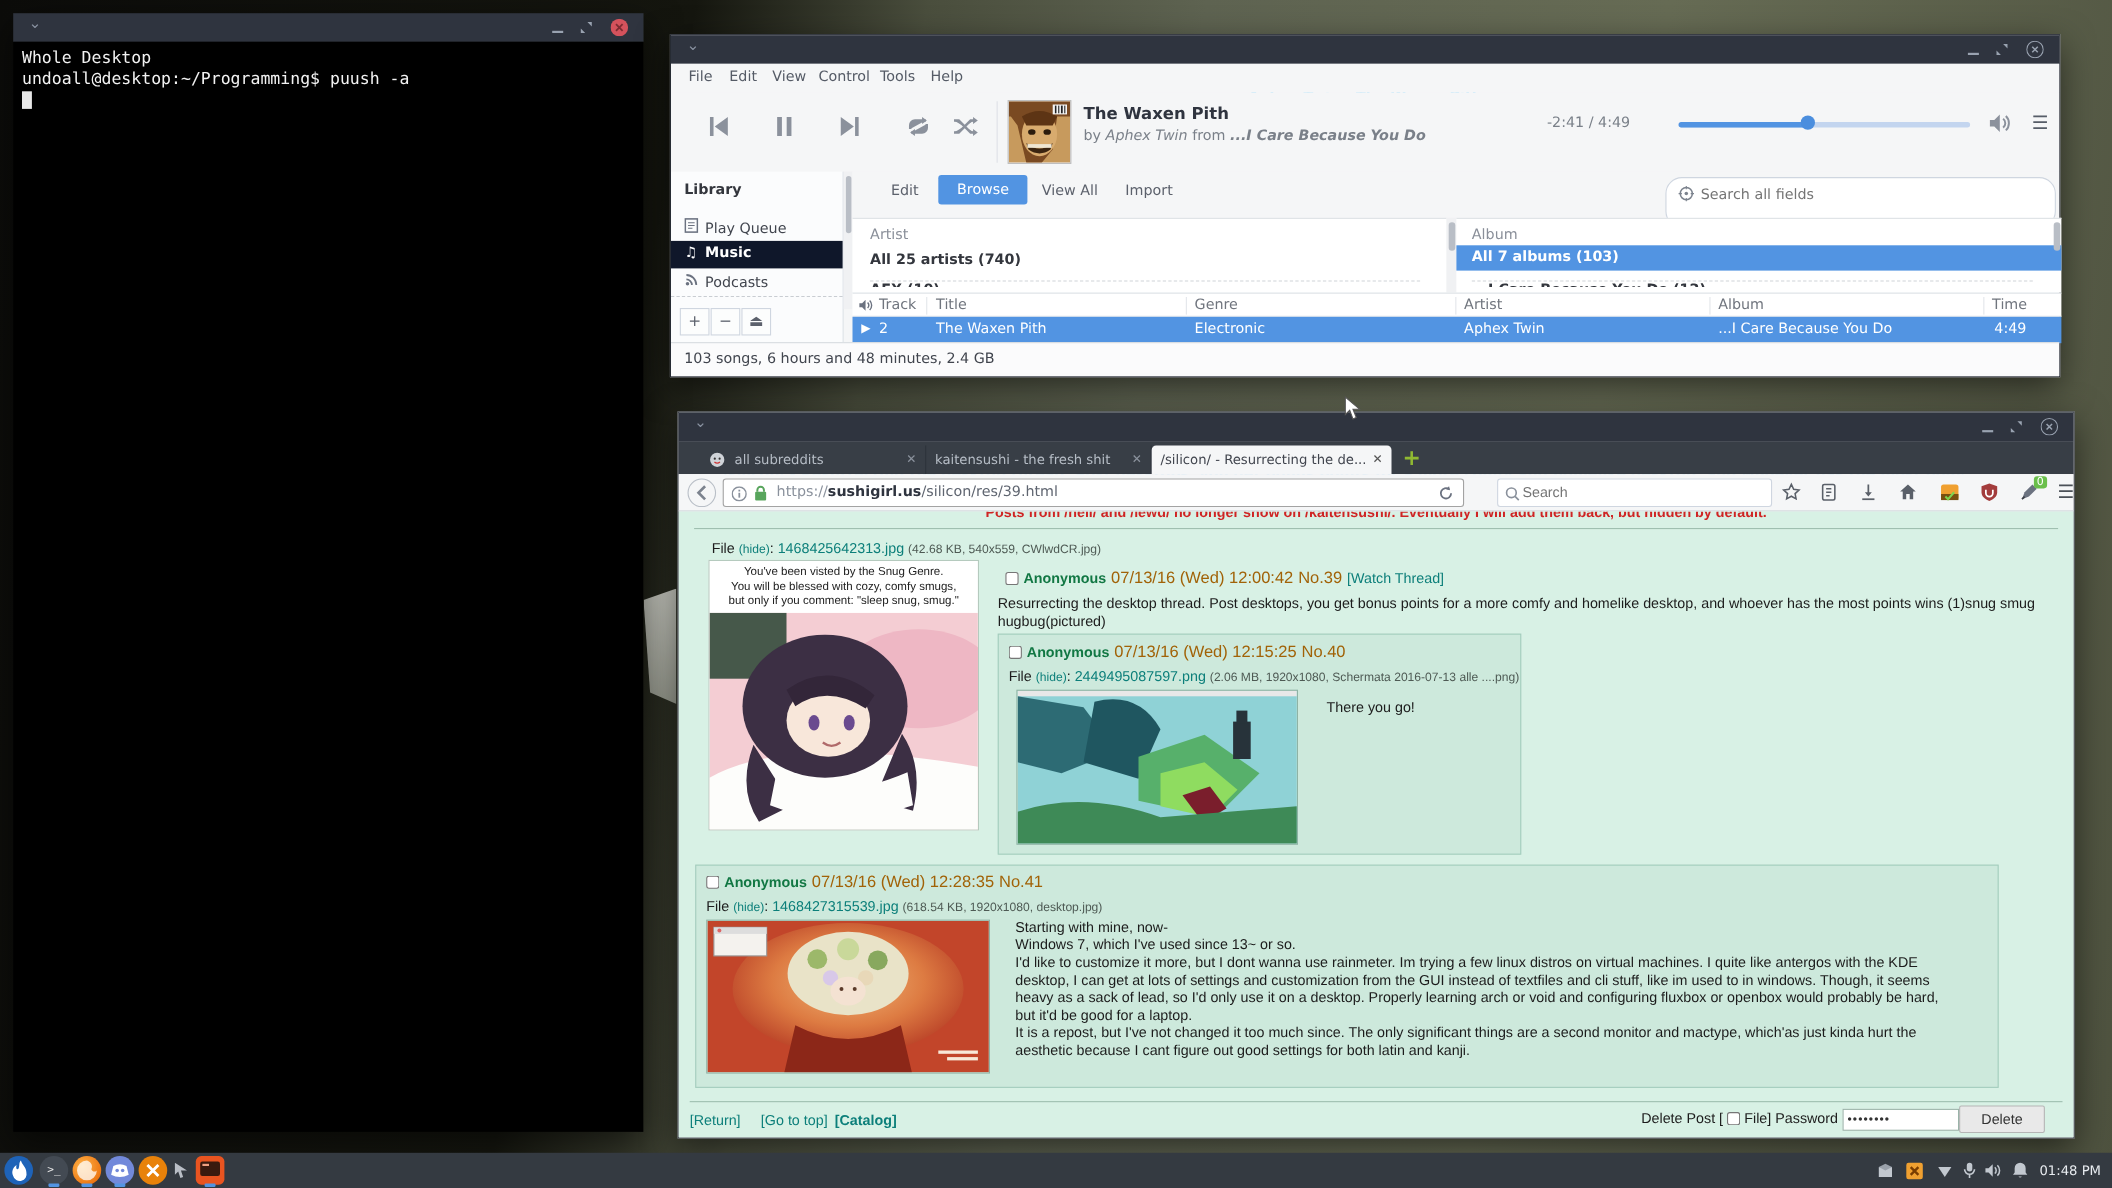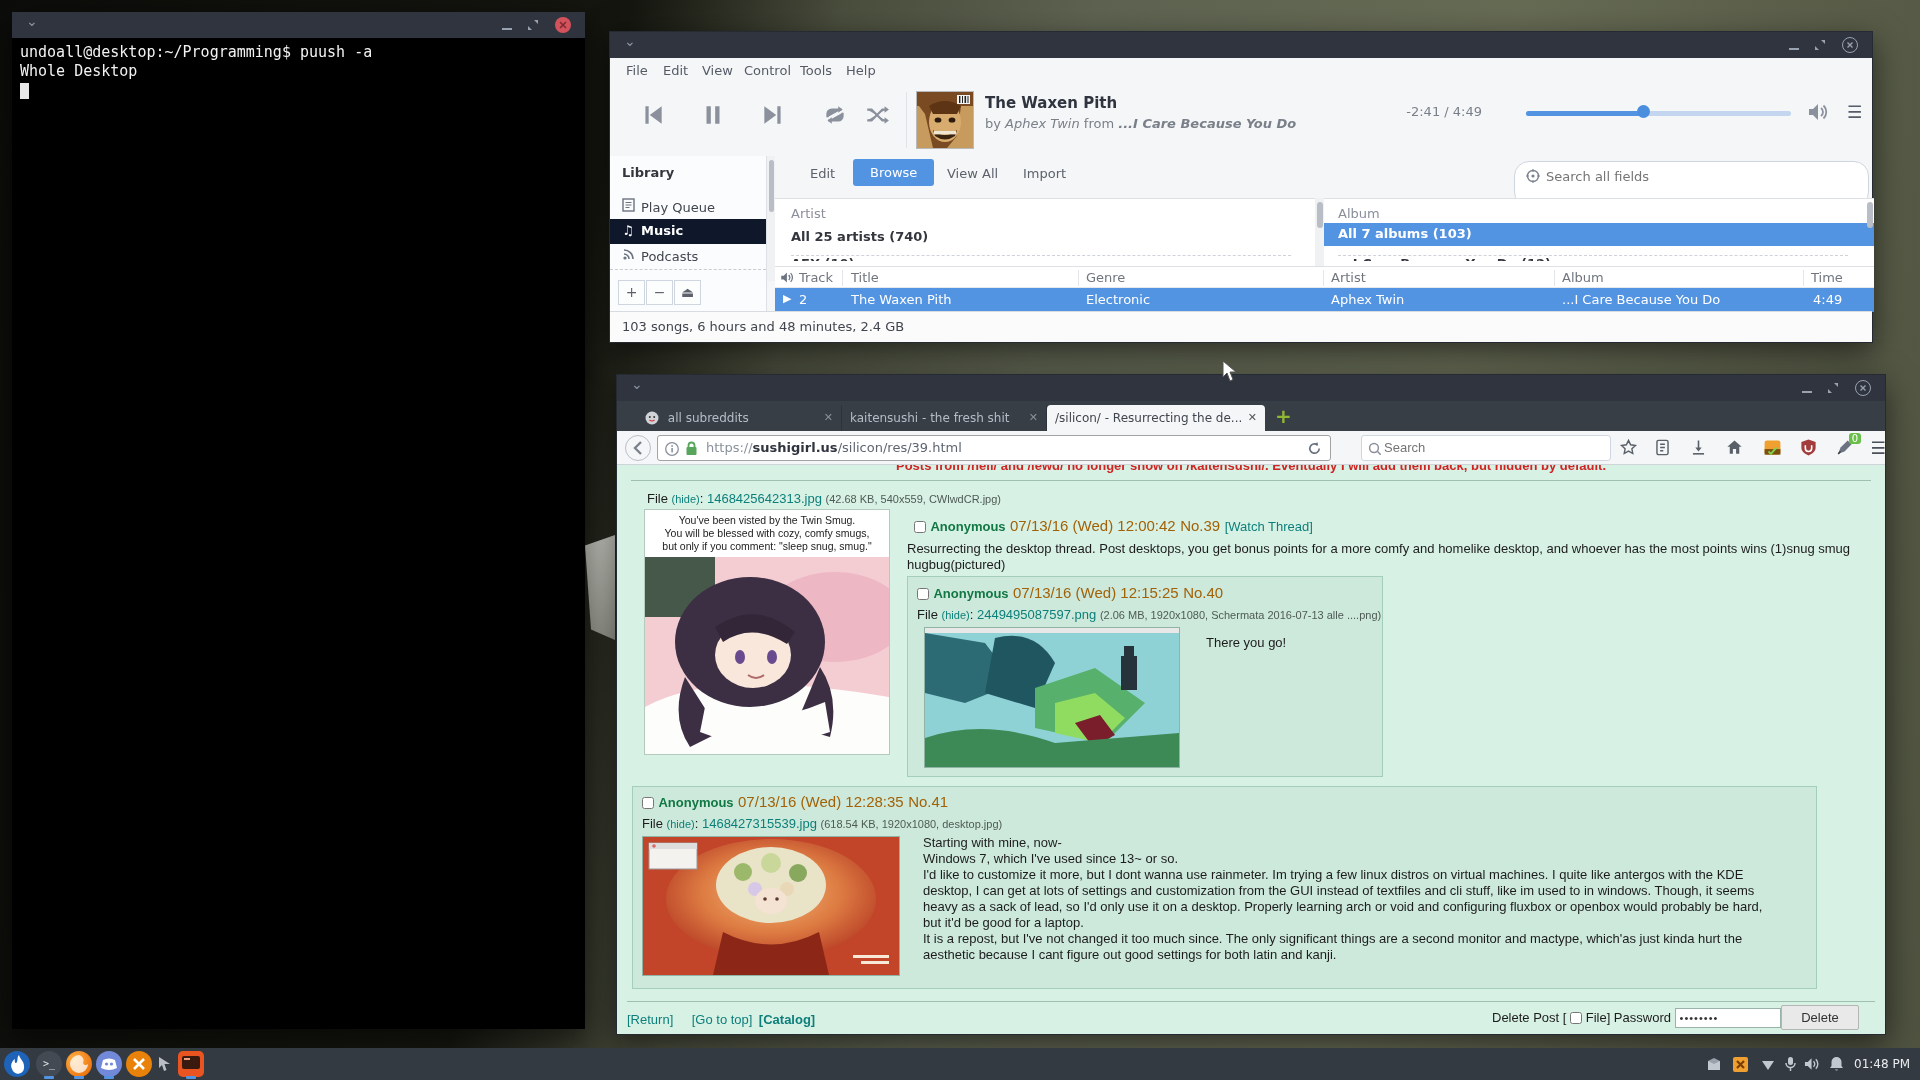--- a/index.html
+++ b/index.html
@@ -109,22 +109,22 @@
         </svg>
     </div>
     <div class="wbtn" style="right:14px;">
       <svg viewBox="0 0 16 16">
           <circle cx="8" cy="8" r="8" fill="#d4525c"></circle>
           <path d="M5 5l6 6M11 5l-6 6" stroke="#7c2b31" stroke-width="1.6"></path>
         </svg>
     </div>
   </div>
   <div class="term-body">
+    <div>Whole Desktop</div>
     <div>undoall@desktop:~/Programming$ puush -a</div>
-    <div>Whole Desktop</div>
     <div><span class="cursor-block"></span></div>
   </div>
 </div>
 
 <div class="win player" style="left:609px;top:31px;width:1264px;height:312px;">
   <div class="titlebar">
     <span class="tb-chevron">⌄</span>
     <div class="ttl">Aphex Twin - The Waxen Pith</div>
     <div class="wbtn" style="right:70px;">
         <svg viewBox="0 0 16 16">
@@ -446,21 +446,21 @@
 
     <div class="fileline abs" style="left:30px;top:26px;">
       <span>File</span>
       <span class="tl sm">(hide)</span><span>:</span>
       <span class="tl">1468425642313.jpg</span>
       <span class="meta">(42.68 KB, 540x559, CWlwdCR.jpg)</span>
     </div>
 
     <div class="abs" style="left:27px;top:44px;width:246px;height:246px;background:#fff;border:1px solid #b5cabe;">
       <div style="text-align:center;font-size:10.5px;color:#222;padding-top:4px;line-height:13px;font-family:'Liberation Sans',sans-serif;">
-        <div>You've been visted by the Twin Smug.</div>
+        <div>You've been visted by the Snug Genre.</div>
         <div>You will be blessed with cozy, comfy smugs,</div>
         <div>but only if you comment: "sleep snug, smug."</div>
       </div>
       <svg width="244" height="197" viewBox="0 0 244 197" style="position:absolute;bottom:0;left:0;">
         <rect width="244" height="197" fill="#f4cdd3"></rect>
         <rect x="0" y="0" width="70" height="60" fill="#46584a"></rect>
         <ellipse cx="190" cy="60" rx="70" ry="45" fill="#eeb7c4"></ellipse>
         <path d="M0 150q70-40 244-10v57H0z" fill="#fdfdfb"></path>
         <ellipse cx="105" cy="85" rx="75" ry="65" fill="#3c2f44"></ellipse>
         <path d="M40 120q-15 40 5 70l30-15zM175 110q20 30 10 70l-35-10z" fill="#3c2f44"></path>

